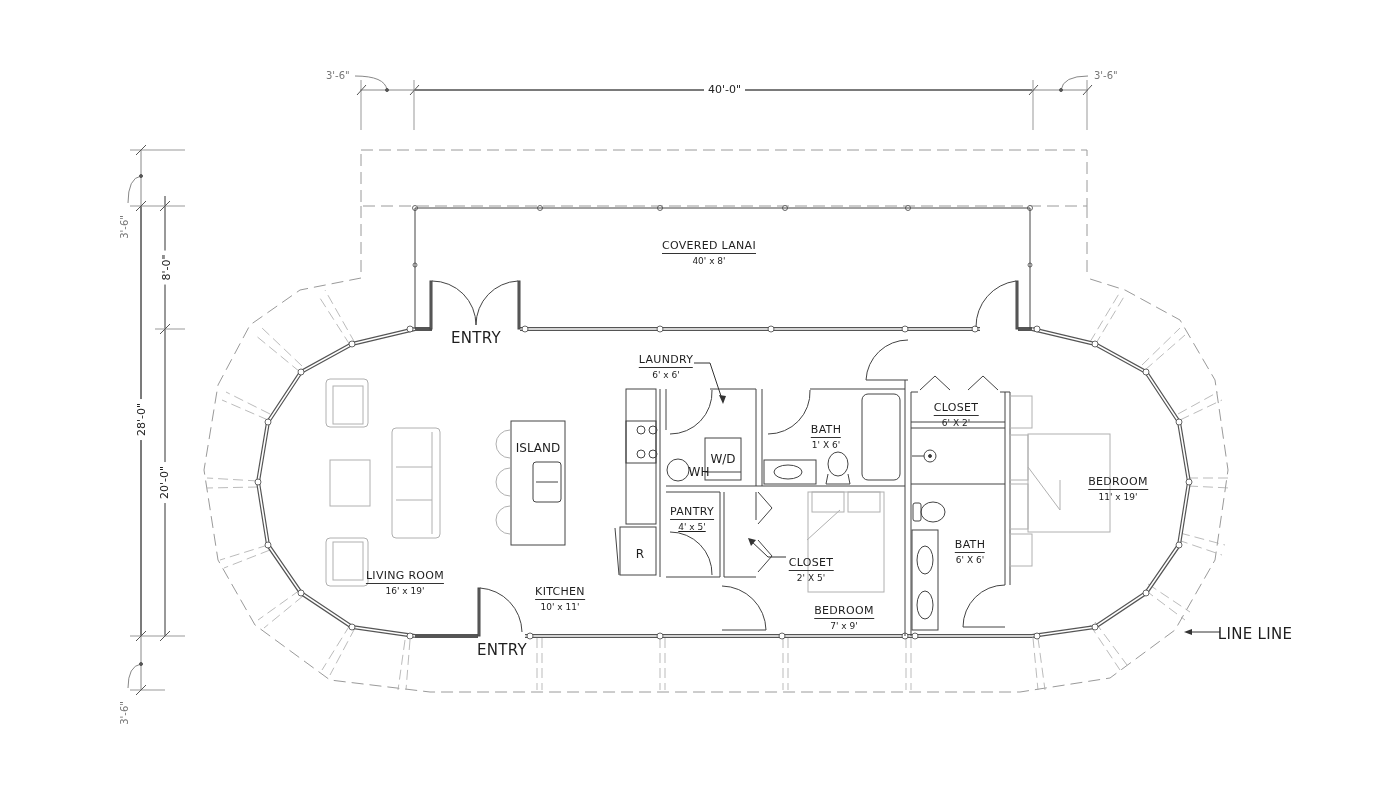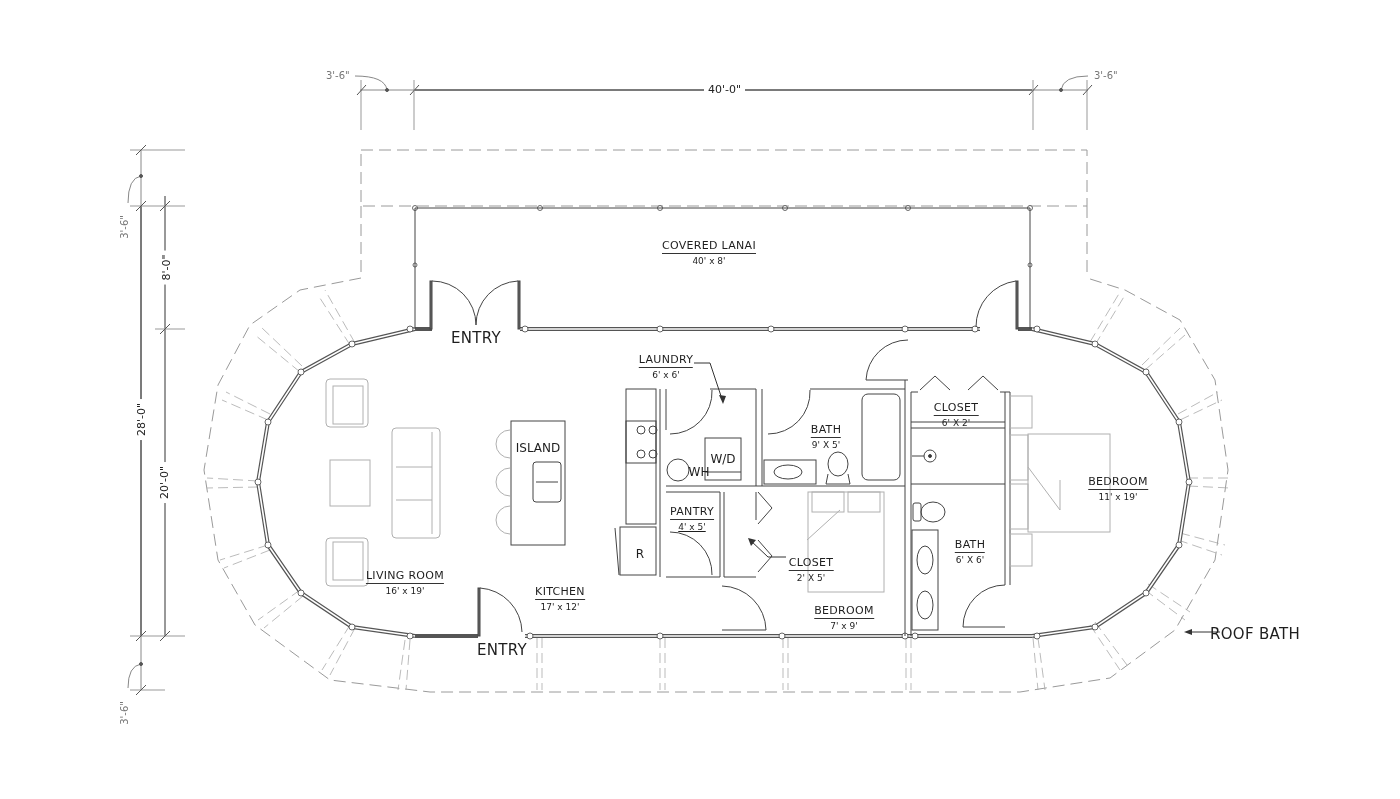--- a/index.html
+++ b/index.html
@@ -330,21 +330,21 @@
 <div class="lbl" style="left:709px; top:236px;">
   <span class="room-name">COVERED LANAI</span>
   <span class="room-size">40' x 8'</span>
 </div>
 <div class="lbl" style="left:666px; top:350px;">
   <span class="room-name">LAUNDRY</span>
   <span class="room-size">6' x 6'</span>
 </div>
 <div class="lbl" style="left:826px; top:420px;">
   <span class="room-name">BATH</span>
-  <span class="room-size">9' X 5'</span>
+  <span class="room-size">1' X 6'</span>
 </div>
 <div class="lbl" style="left:956px; top:398px;">
   <span class="room-name">CLOSET</span>
   <span class="room-size">6' X 2'</span>
 </div>
 <div class="lbl" style="left:1118px; top:472px;">
   <span class="room-name">BEDROOM</span>
   <span class="room-size">11' x 19'</span>
 </div>
 <div class="lbl" style="left:692px; top:502px;text-decoration:underline;">
@@ -358,27 +358,27 @@
 <div class="lbl" style="left:970px; top:535px;">
   <span class="room-name">BATH</span>
   <span class="room-size">6' X 6'</span>
 </div>
 <div class="lbl" style="left:405px; top:566px;">
   <span class="room-name">LIVING ROOM</span>
   <span class="room-size">16' x 19'</span>
 </div>
 <div class="lbl" style="left:560px; top:582px;">
   <span class="room-name">KITCHEN</span>
-  <span class="room-size">17' x 12'</span>
+  <span class="room-size">10' x 11'</span>
 </div>
 <div class="lbl" style="left:844px; top:601px;">
   <span class="room-name">BEDROOM</span>
   <span class="room-size">7' x 9'</span>
 </div>
 
 <div class="lbl small" style="left:538px; top:442px;">ISLAND</div>
 <div class="lbl small" style="left:678px; top:466px;margin-left:21px;">WH</div>
 <div class="lbl small" style="left:723px; top:453px;">W/D</div>
 <div class="lbl small" style="left:640px; top:548px;">R</div>
 
 <div class="lbl plain" style="left:476px; top:331px;">ENTRY</div>
 <div class="lbl plain" style="left:502px; top:643px;">ENTRY</div>
-<div class="lbl plain" style="left:1255px; top:627px;">ROOF BATH</div>
+<div class="lbl plain" style="left:1255px; top:627px;">LINE LINE</div>
 
 </body></html>

